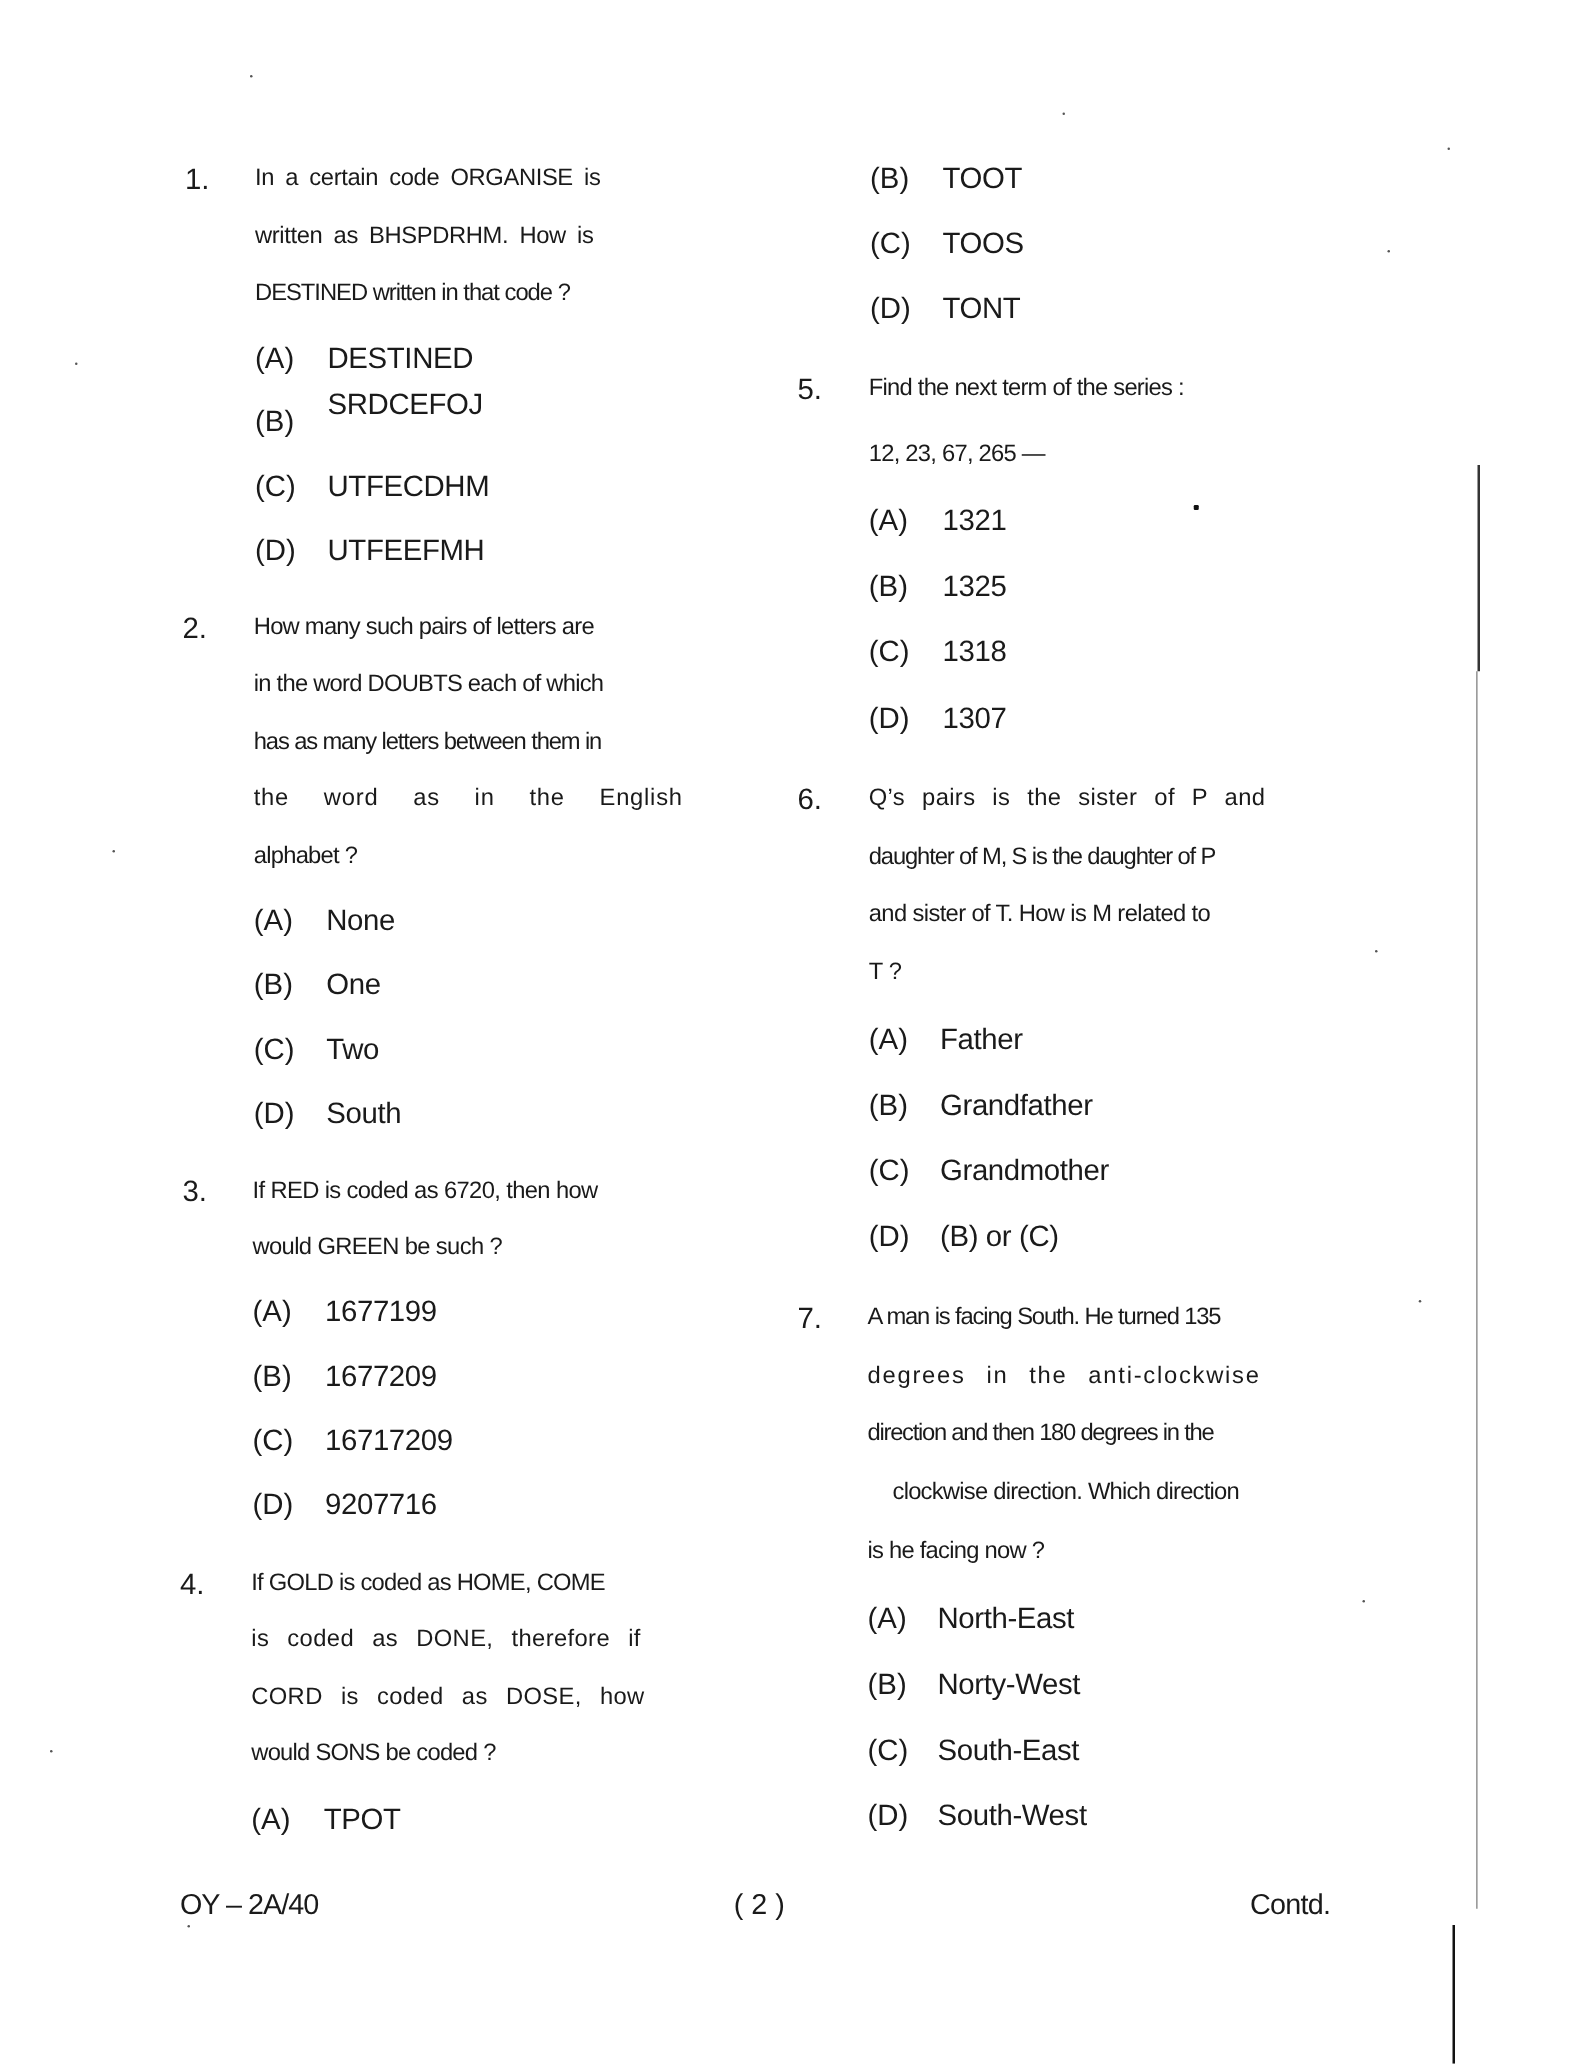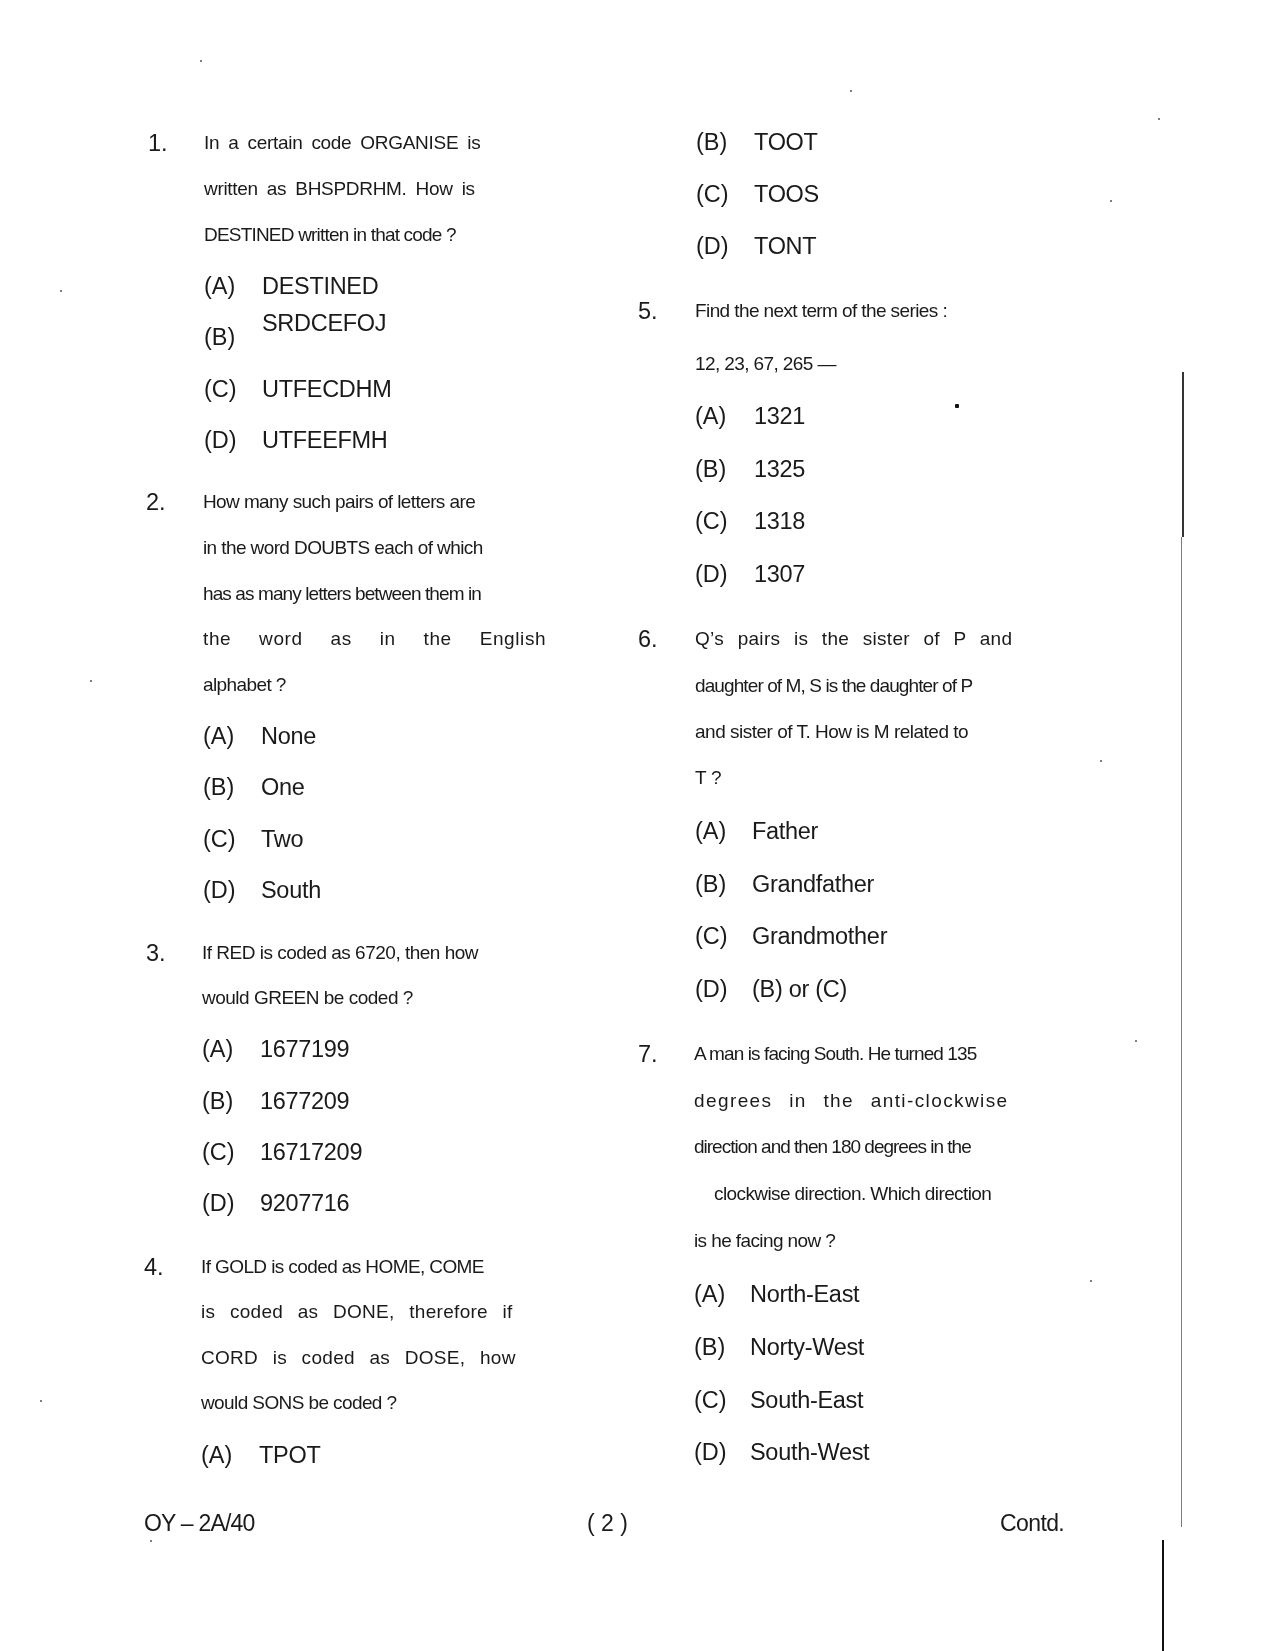--- a/index.html
+++ b/index.html
@@ -63,21 +63,21 @@
     </div>
     <div>
       <span class="opt-label" style="left:203px;top:876px">(D)</span>
       <span class="opt-val" style="left:261px;top:876px">South</span>
     </div>
   </div>
 
   <div>
     <span class="num" style="left:146px;top:939px">3.</span>
     <span class="ln" style="left:202px;top:939px;letter-spacing:-0.5px">If RED is coded as 6720, then how</span>
-    <span class="ln" style="left:202px;top:984px;letter-spacing:-0.5px">would GREEN be coded ?</span>
+    <span class="ln" style="left:202px;top:984px;letter-spacing:-0.5px">would GREEN be such ?</span>
     <div>
       <span class="opt-label" style="left:202px;top:1035px">(A)</span>
       <span class="opt-val" style="left:260px;top:1035px">1677199</span>
     </div>
     <div>
       <span class="opt-label" style="left:202px;top:1087px">(B)</span>
       <span class="opt-val" style="left:260px;top:1087px">1677209</span>
     </div>
     <div>
       <span class="opt-label" style="left:202px;top:1138px">(C)</span>

